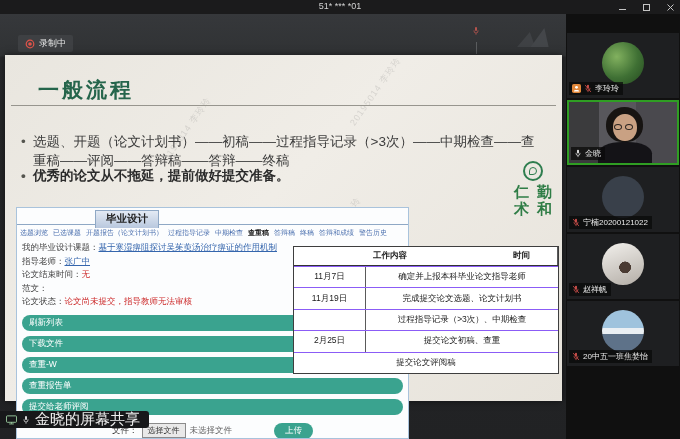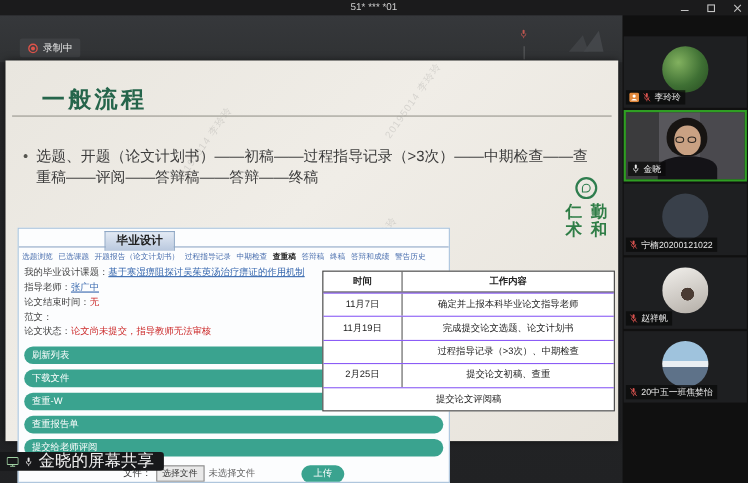--- a/index.html
+++ b/index.html
@@ -151,20 +151,21 @@
       <span class="wm" style="left:330px; top:30px;">20195014 李玲玲</span>
       <span class="wm" style="left:70px;  top:220px;">20195014 李玲玲</span>
       <span class="wm" style="left:290px; top:170px;">20195014 李玲玲</span>
       <span class="wm" style="left:470px; top:250px;">20195014 李玲玲</span>
       <span class="wm" style="left:200px; top:300px;">20195014 李玲玲</span>
 
       <div class="slide-title">一般流程</div>
       <div class="slide-rule"></div>
 
       <div class="bullet b1">选题、开题（论文计划书）——初稿——过程指导记录（&gt;3次）——中期检查——查重稿——评阅——答辩稿——答辩——终稿</div>
+      <div class="bullet b2">优秀的论文从不拖延，提前做好提交准备。</div>
 
       <div class="seal">
         <div class="seal-circle">
             <i></i>
           </div>
         <div class="seal-chars">
           <span>仁</span>
           <span>勤</span>
           <span>术</span>
           <span>和</span>
@@ -204,22 +205,22 @@
         <div class="wp-filerow">
           <span>文件：</span>
           <span class="file-btn">选择文件</span>
           <span class="file-status">未选择文件</span>
           <span class="wp-btn upload-btn">上传</span>
         </div>
       </div>
 
       <div class="sched">
         <div class="srow shead">
+          <div class="scell swork">工作内容</div>
           <div class="scell stime">时间</div>
-          <div class="scell swork">工作内容</div>
         </div>
         <div class="srow">
           <div class="scell stime">11月7日</div>
           <div class="scell swork">确定并上报本科毕业论文指导老师</div>
         </div>
         <div class="srow">
           <div class="scell stime">11月19日</div>
           <div class="scell swork">完成提交论文选题、论文计划书</div>
         </div>
         <div class="srow">

